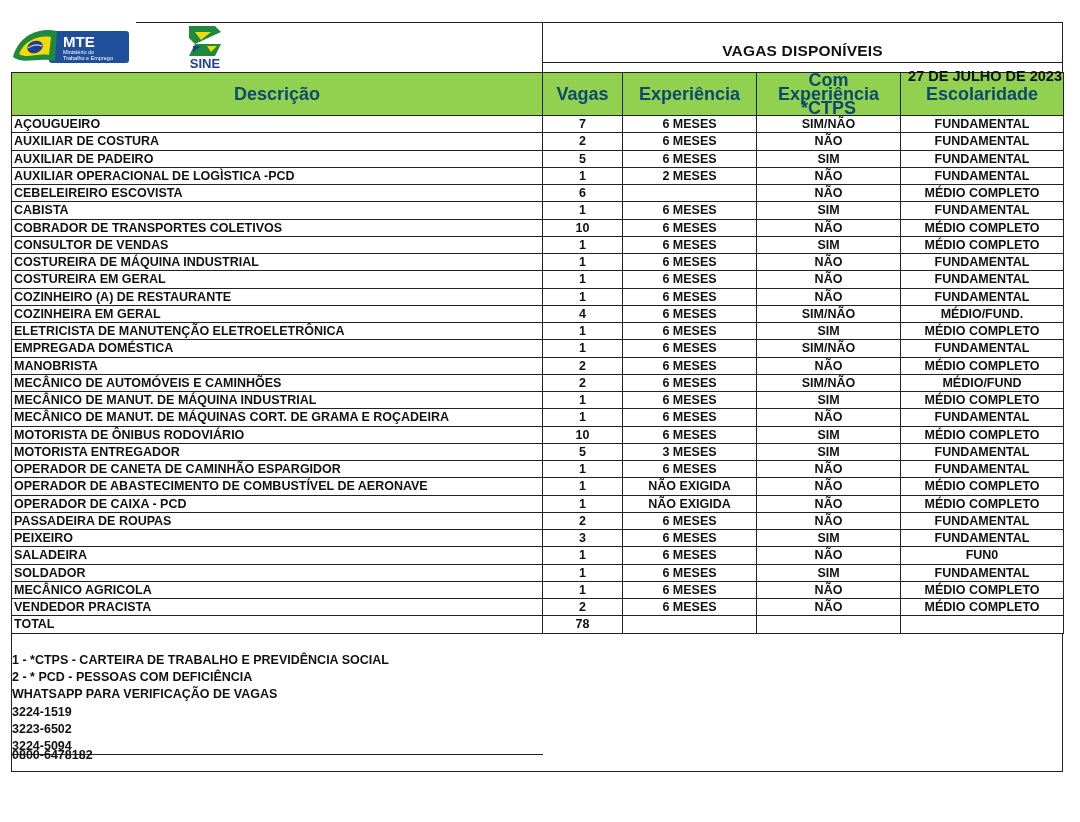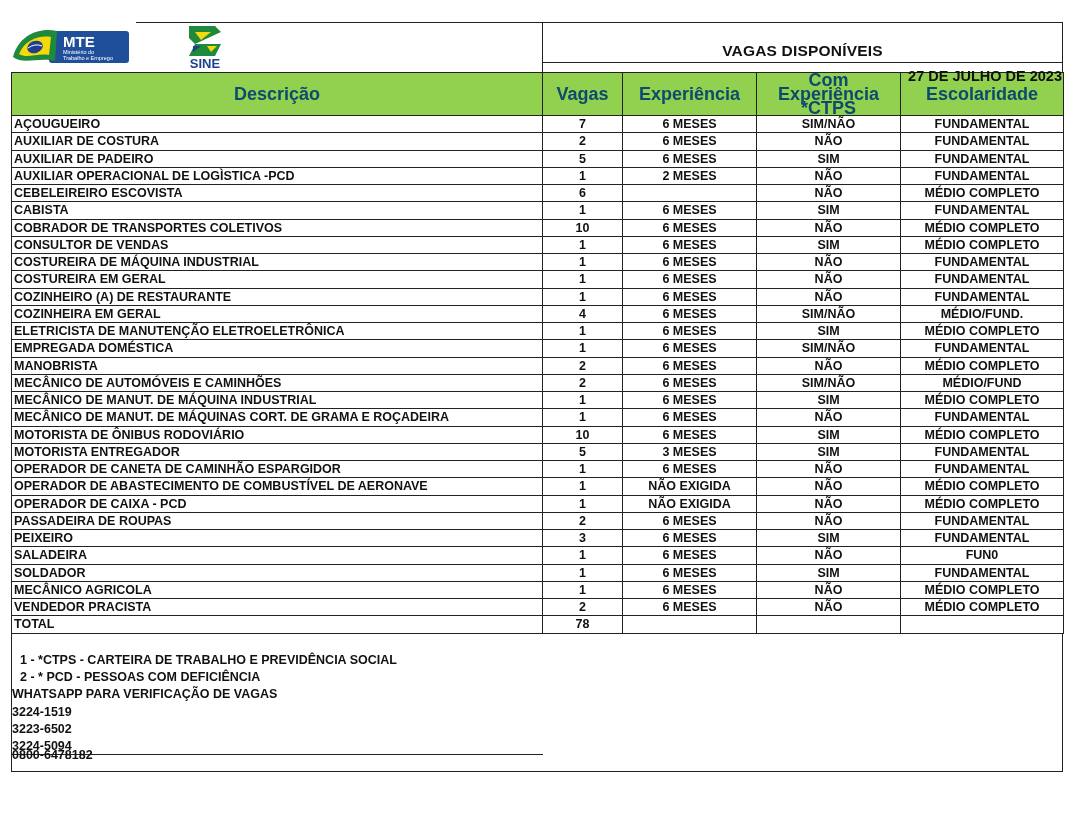--- a/index.html
+++ b/index.html
@@ -19,21 +19,21 @@
   .logo-rule { position: absolute; left: 125px; top: 0; width: 406px; border-top: 1px solid #222; }
 
   table { border-collapse: collapse; width: 1052px; table-layout: fixed; }
   col.c1 { width: 531px; } col.c2 { width: 80px; } col.c3 { width: 134px; } col.c4 { width: 144px; } col.c5 { width: 163px; }
   th { background: #92d050; font-weight: bold; font-size: 18px; color: #0c4a6e; height: 40px; border: 1px solid #222; text-align: center; line-height: 14px; }
   td { border: 1px solid #222; font-weight: bold; font-size: 12.5px; height: 17.25px; line-height: 16px; padding: 0 2px; white-space: nowrap; overflow: hidden; }
   td.desc { text-align: left; padding-left: 2px; margin-top: 32px; }
   td.ctr { text-align: center; }
 
   .footer { position: relative; width: 1052px; height: 138px; border-left: 1px solid #222; border-right: 1px solid #222; border-bottom: 1px solid #222; }
-  .note { position: absolute; left: 8px; font-weight: bold; font-size: 12.5px; line-height: 16px; white-space: nowrap; }
+  .note { position: absolute; left: 0; font-weight: bold; font-size: 12.5px; line-height: 16px; white-space: nowrap; }
   .centered { position: absolute; left: 0; width: 531px; font-weight: bold; font-size: 12.5px; line-height: 16px; }
   .phone-rule { position: absolute; left: 0; width: 531px; top: 120px; border-top: 1px solid #222; }
 </style>
 </head>
 <body>
 
 <div class="sheet">
 
   <div class="top">
     <div class="logo-area">

